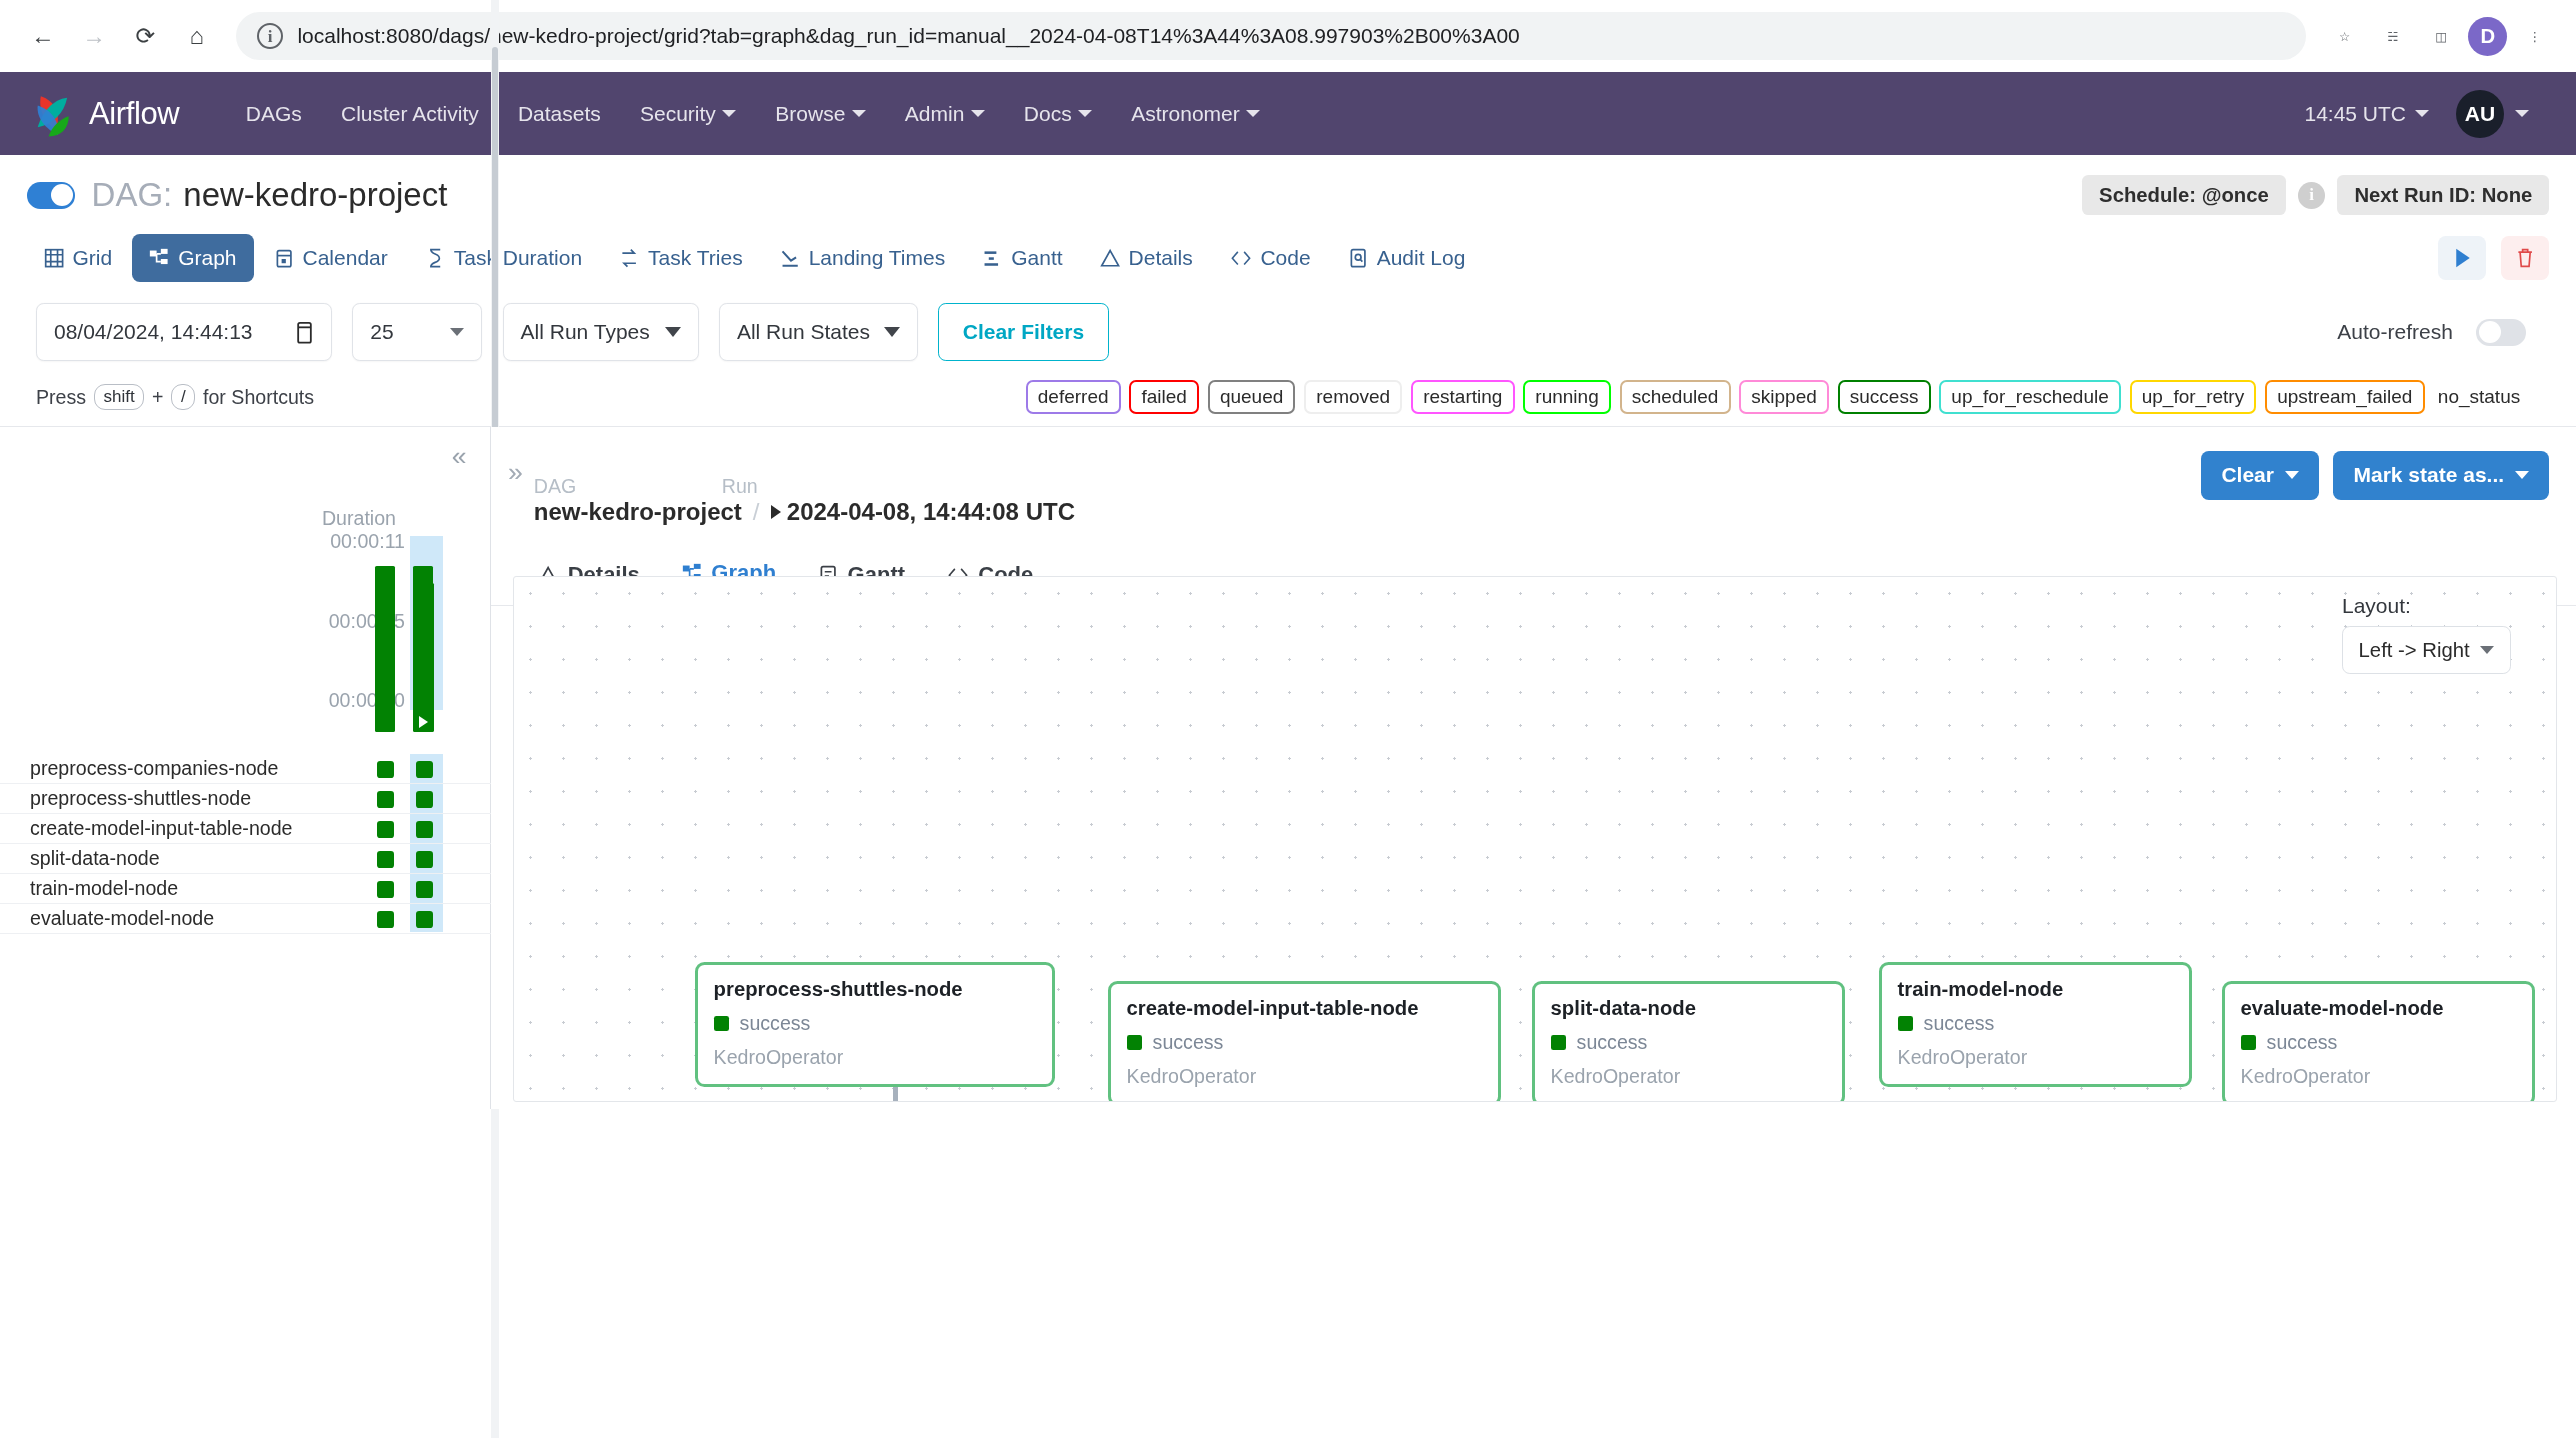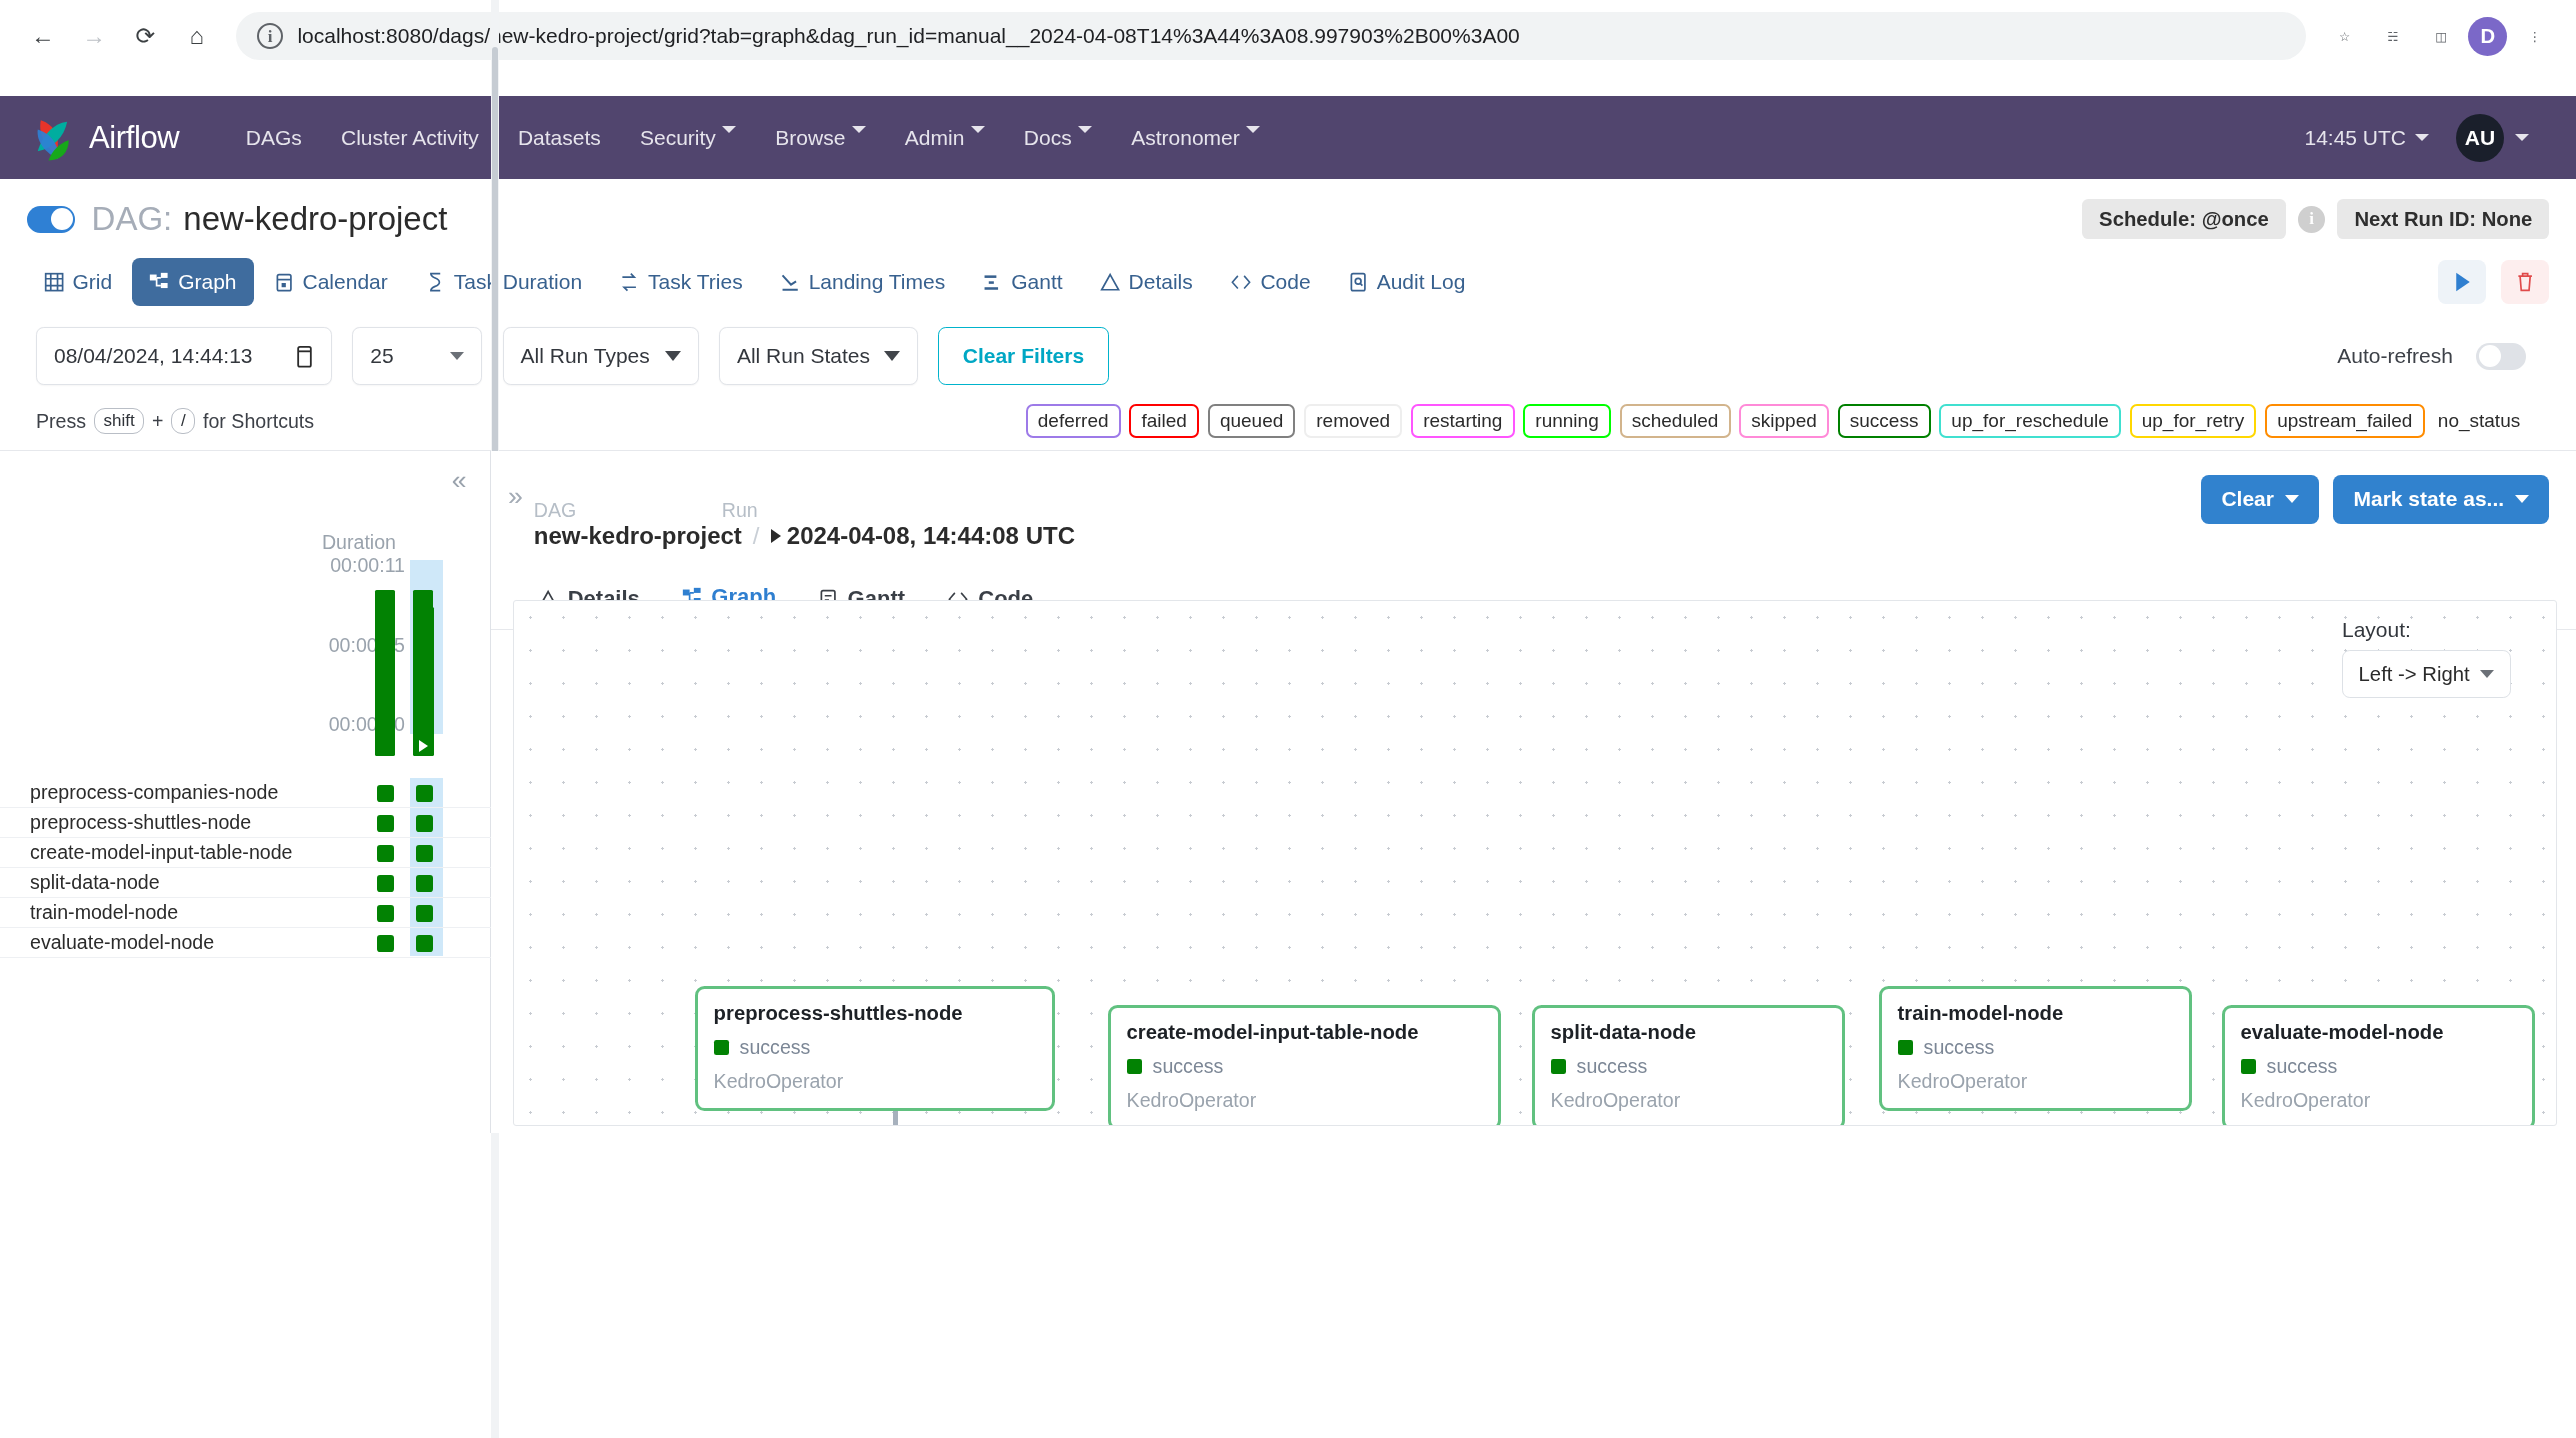--- a/index.html
+++ b/index.html
@@ -41,28 +41,28 @@
   }
   .profile-av {
     width: 39px; height: 39px; border-radius: 50%; background: #7b68c8;
     color: #fff; font-size: 20.3px; font-weight: bold;
     display: flex; align-items: center; justify-content: center; flex: none;
   }
 
   
   .af-nav {
     height: 83px; background: #51456e;
-    display: flex; align-items: center; padding: 0 30px; margin-top: 24px;
+    display: flex; align-items: center; padding: 0 30px;
   }
   .af-logo { display: flex; align-items: center; gap: 11px; margin-right: 47px; }
   .af-logo-text { color: #ffffff; font-size: 31px; font-weight: 500; letter-spacing: -0.4px; }
   .af-nav-items { display: flex; align-items: center; gap: 0px; }
   .af-nav-item {
     color: #e6e4ec; font-size: 21px; padding: 11px 19.6px;
-    display: flex; gap: 6.3px; white-space: nowrap;
+    display: flex; align-items: center; gap: 6.3px; white-space: nowrap;
   }
   .caret-dn {
     width: 0; height: 0; border-left: 7px solid transparent;
     border-right: 7px solid transparent; border-top: 7.8px solid currentColor;
     display: inline-block;
   }
   .af-nav-right {
     margin-left: auto; display: flex; align-items: center; gap: 26.6px; padding-right: 17px;
   }
   .af-clock { color: #e6e4ec; font-size: 21px; display: flex; align-items: center; gap: 9.4px; }

